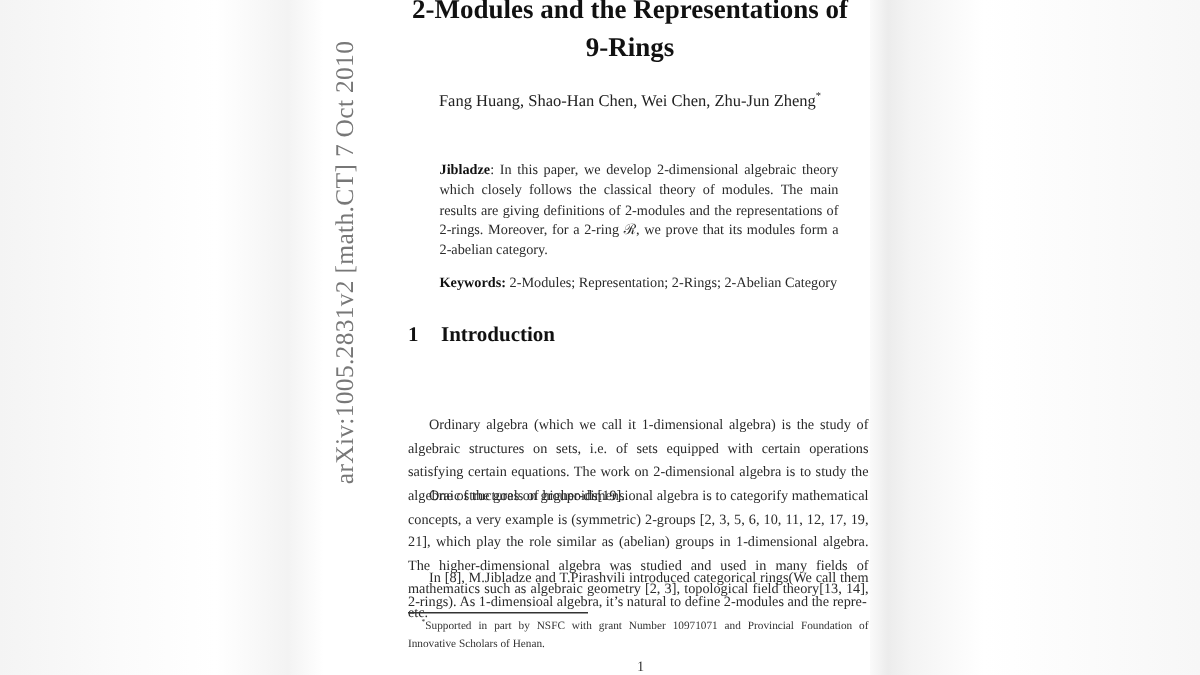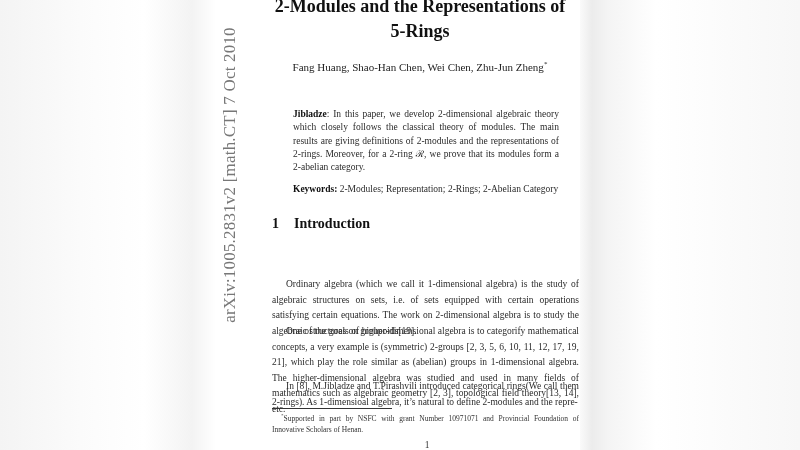--- a/index.html
+++ b/index.html
@@ -77,21 +77,21 @@
 <body>
 
 <div class="page"></div>
 
 <div class="arxiv-stamp">
   <span>arXiv:1005.2831v2  [math.CT]  7 Oct 2010</span>
 </div>
 
 <div class="title">
   <div>2-Modules and the Representations of</div>
-  <div>5-Rings</div>
+  <div>9-Rings</div>
 </div>
 
 <div class="authors">
   <span>Fang Huang, Shao-Han Chen, Wei Chen, Zhu-Jun Zheng</span><sup>*</sup>
 </div>
 
 <div class="abstract">
   <b>Jibladze</b><span>: In this paper, we develop 2-dimensional algebraic theory which closely follows the classical theory of modules. The main results are giving definitions of 2-modules and the representations of 2-rings. Moreover, for a 2-ring ℛ, we prove that its modules form a 2-abelian category.</span>
 </div>
 

